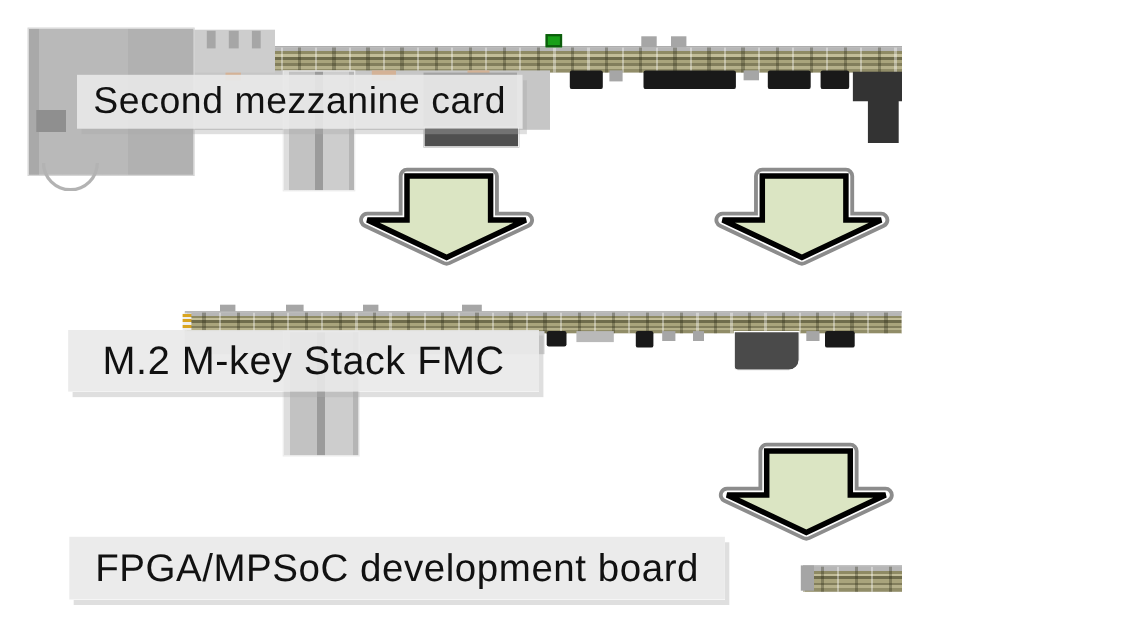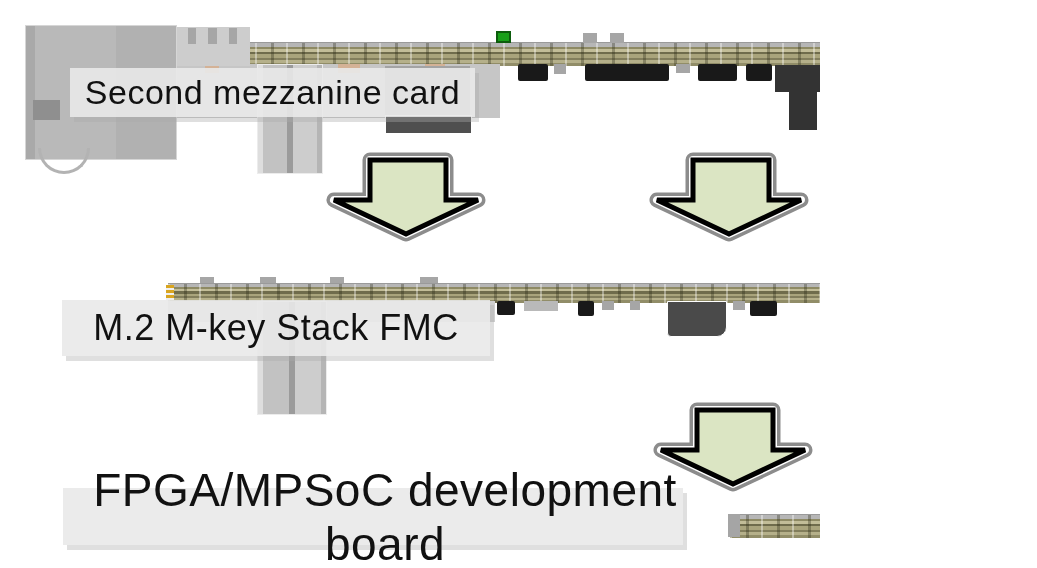--- a/index.html
+++ b/index.html
@@ -169,18 +169,18 @@
       <div class="abs goldpad" style="left:45px;top:60px;width:20px;height:11px;"></div>
       <div class="abs goldpad" style="left:77px;top:60px;width:20px;height:11px;"></div>
       <div class="abs goldpad" style="left:103px;top:60px;width:11px;height:11px;"></div>
       <div class="abs goldpad" style="left:118px;top:60px;width:11px;height:11px;"></div>
     </div>
 
     <div class="abs pcb" style="left:730px;top:514px;width:302px;height:23px;"></div>
     <div class="abs" style="left:728px;top:514px;width:12px;height:23px;background:#a5a5a5;"></div>
     <div class="abs" style="left:1020px;top:514px;width:12px;height:23px;background:#9e9e9e;"></div>
 
-    <div class="abs label-box" style="left:63px;top:488px;width:596px;height:57px;font-size:46px;padding-left:24px;">
+    <div class="abs label-box" style="left:63px;top:488px;width:596px;height:57px;font-size:35px;">
       <span>FPGA/MPSoC development board</span>
     </div>
   </div>
 
 </div>
 
 </body></html>

